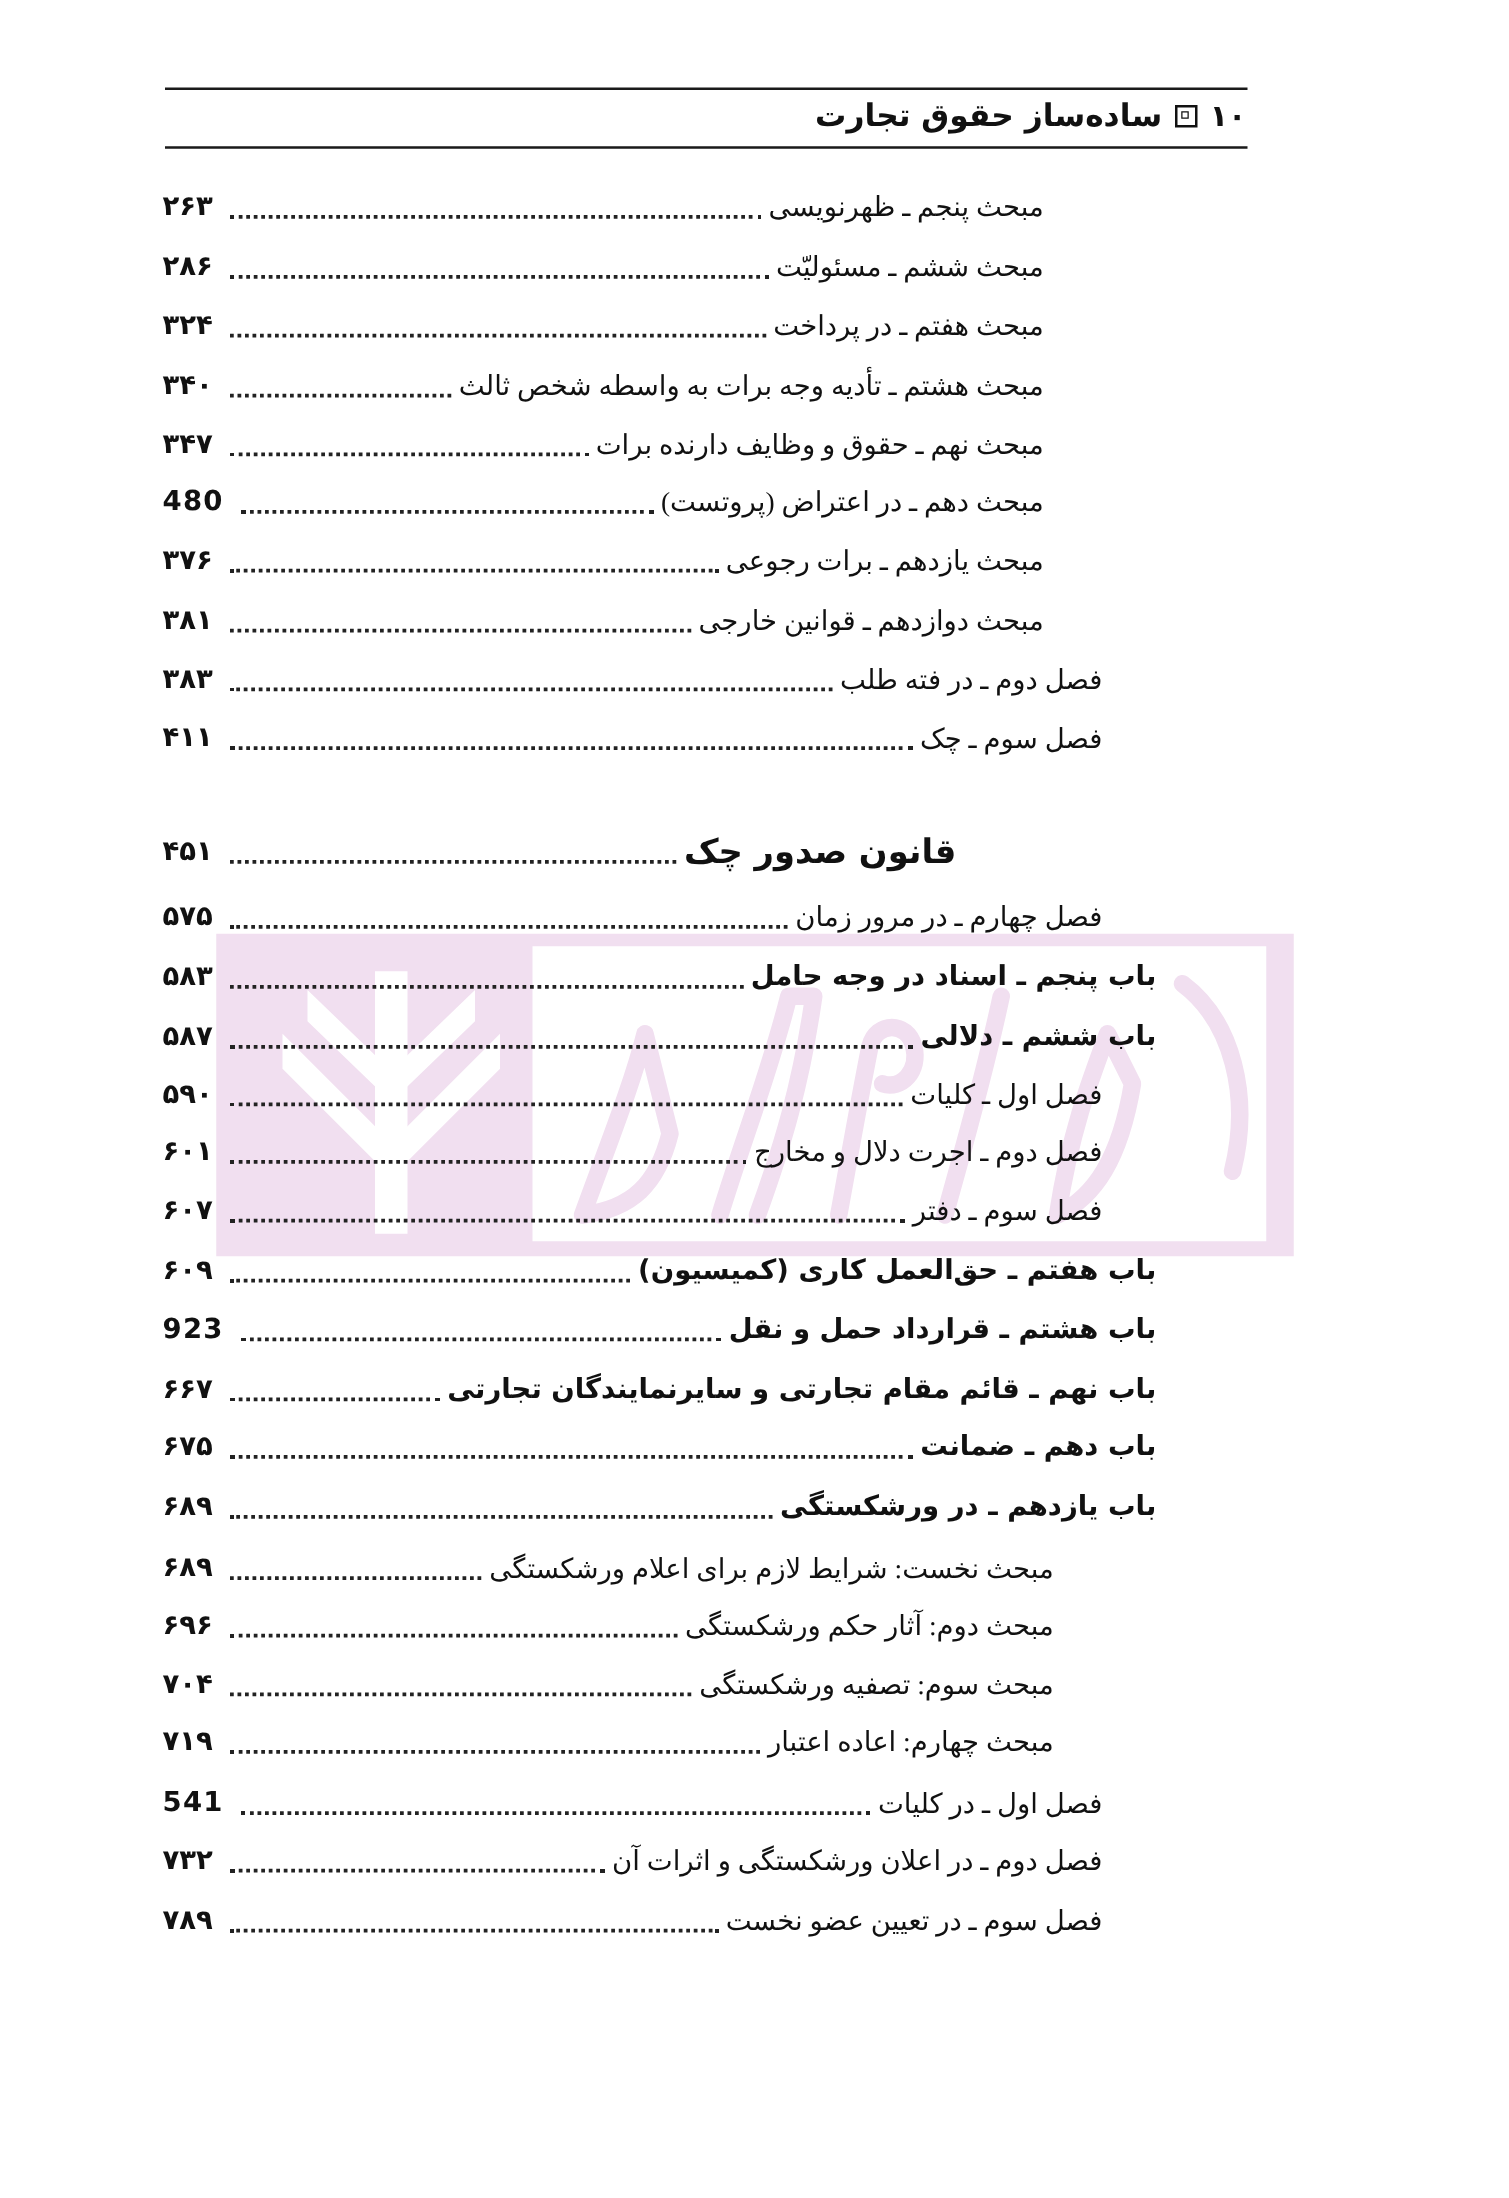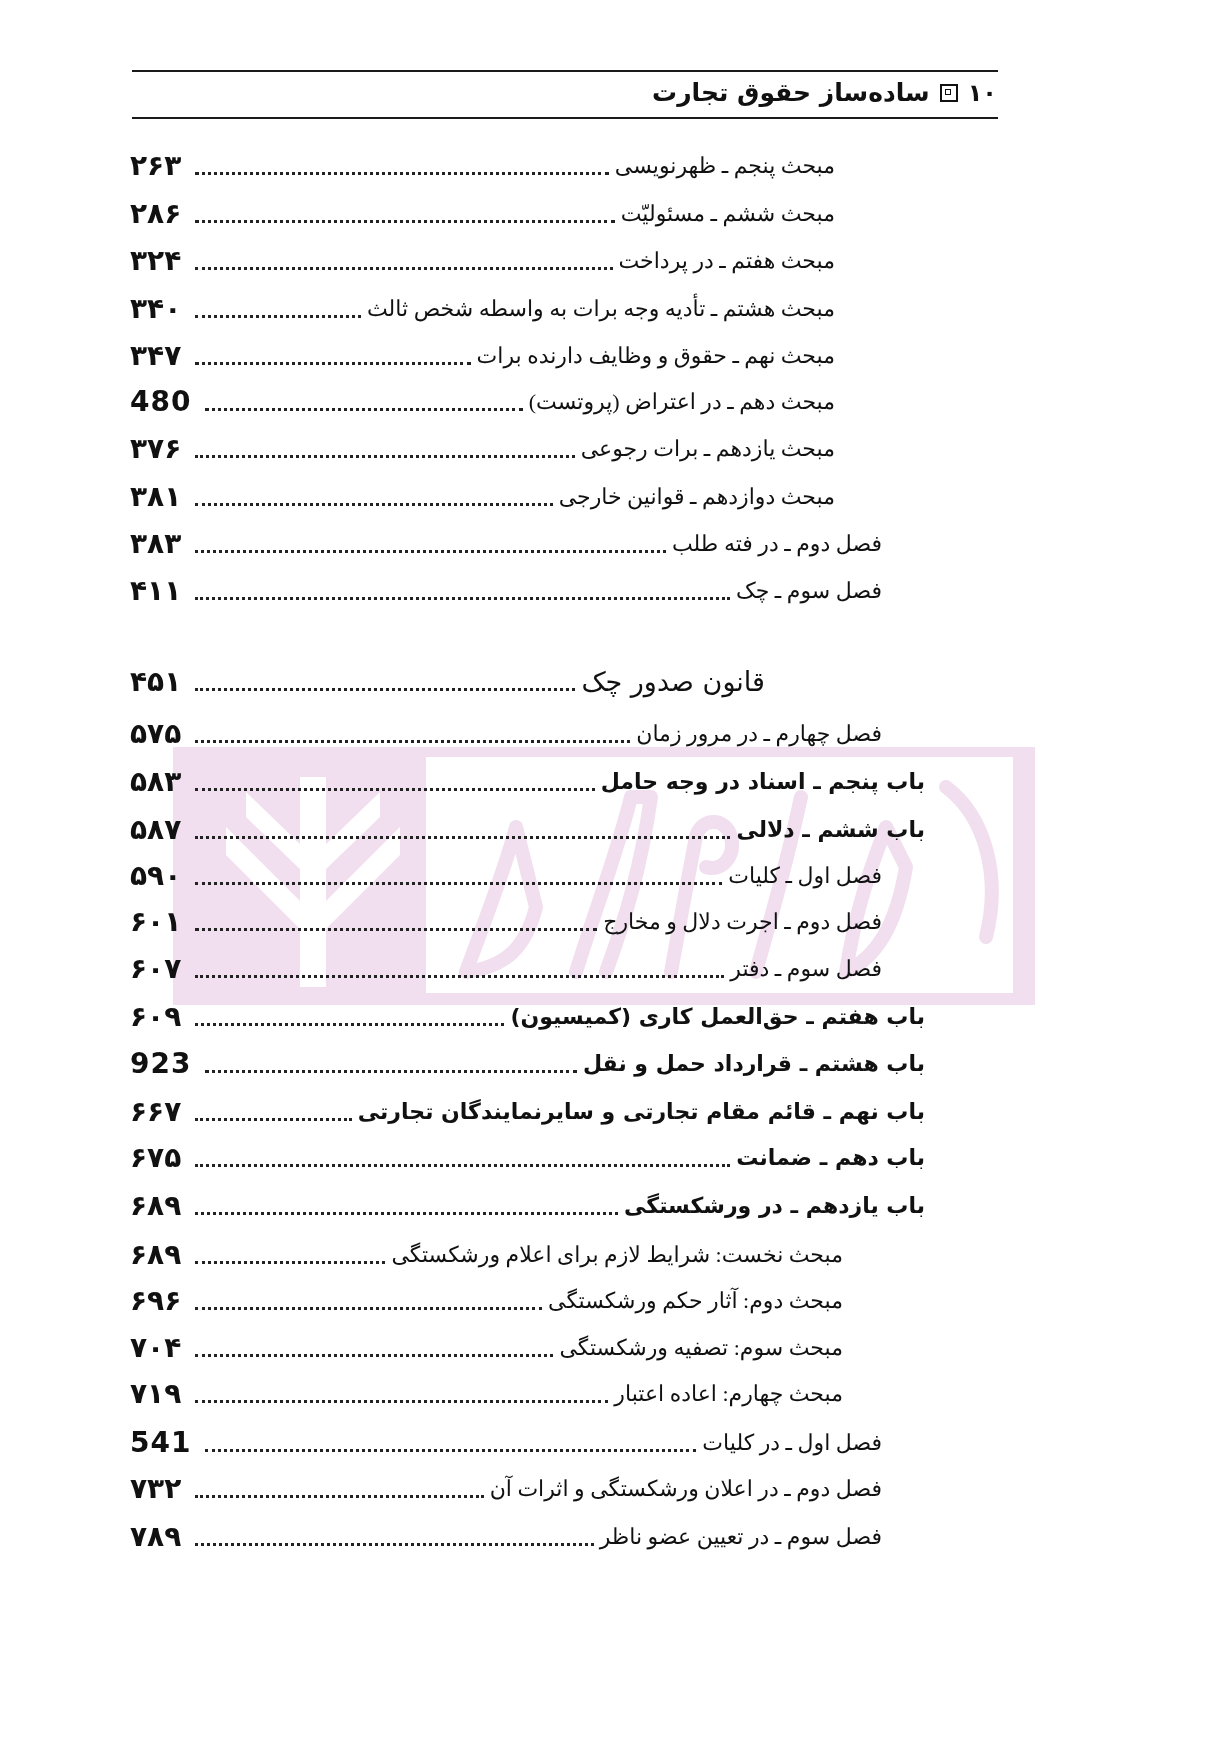--- a/index.html
+++ b/index.html
@@ -22,23 +22,23 @@
   .wm-bg { position: absolute; inset: 0; background: #f1dff0; }
   .wm-box { position: absolute; left: 253px; top: 10px; width: 587px; height: 236px; background: #ffffff; }
   .wm svg { position: absolute; }
 
   .toc { position: absolute; left: 0; top: 0; width: 1207px; height: 1758px; z-index: 1; }
   .row { position: absolute; left: 130px; height: 40px; display: flex; direction: rtl; align-items: flex-end;
          font-size: 22px; line-height: 40px; }
   .row .title { white-space: nowrap; padding-left: 6px; font-family: Liberation Serif, serif; }
   .row .leader { flex: 1; border-bottom: 3px dotted #222; margin-bottom: 11px; margin-left: 14px; min-width: 20px;
                  border-image: none; }
-  .row .page { white-space: nowrap; font-family: "DejaVu Sans", sans-serif; font-size: 28px; font-weight: bold; letter-spacing: 1px; }
+  .row .page { white-space: nowrap; font-family: "DejaVu Sans", sans-serif; font-size: 22px; font-weight: bold; letter-spacing: 1px; }
   .row.bold .title { font-weight: bold; font-family: "DejaVu Sans", sans-serif; }
-  .row.law .title { font-weight: normal; font-family: "DejaVu Sans", sans-serif; font-size: 27px; }
+  .row.law .title { font-weight: bold; font-family: "DejaVu Sans", sans-serif; font-size: 27px; }
 </style>
 </head>
 <body>
 
 <div class="rule top"></div>
 <div class="rule bottom"></div>
 
 <div class="running-head">
   <span class="pnum">۱۰</span>
   <span class="box-icon"></span>
@@ -204,17 +204,17 @@
     <span class="title">فصل اول ـ در کلیات</span>
     <span class="leader"></span>
     <span class="page">541</span>
   </div>
   <div class="row" style="top:1469px;width:752px">
     <span class="title">فصل دوم ـ در اعلان ورشکستگی و اثرات آن</span>
     <span class="leader"></span>
     <span class="page">۷۳۲</span>
   </div>
   <div class="row" style="top:1517px;width:752px">
-    <span class="title">فصل سوم ـ در تعیین عضو ناظر</span>
+    <span class="title">فصل سوم ـ در تعیین عضو نخست</span>
     <span class="leader"></span>
     <span class="page">۷۸۹</span>
   </div>
 </div>
 
 </body></html>

